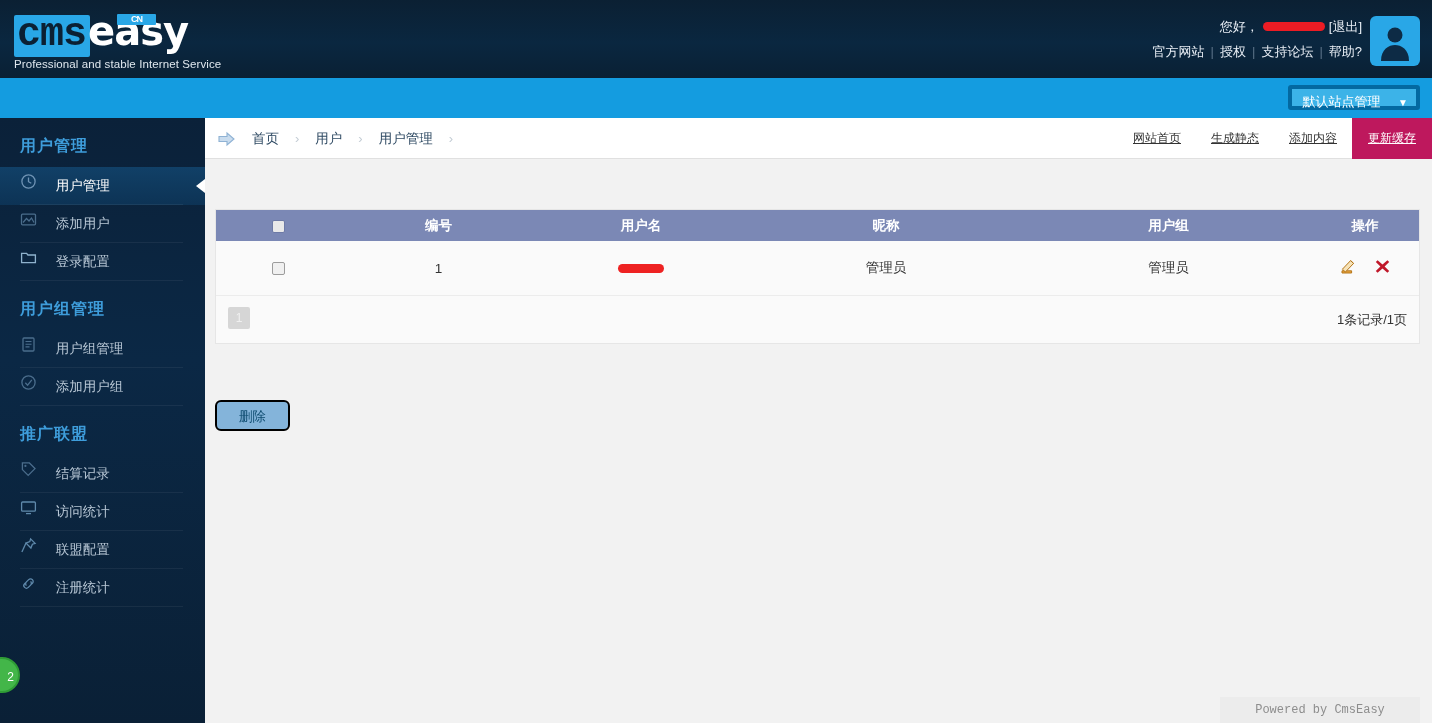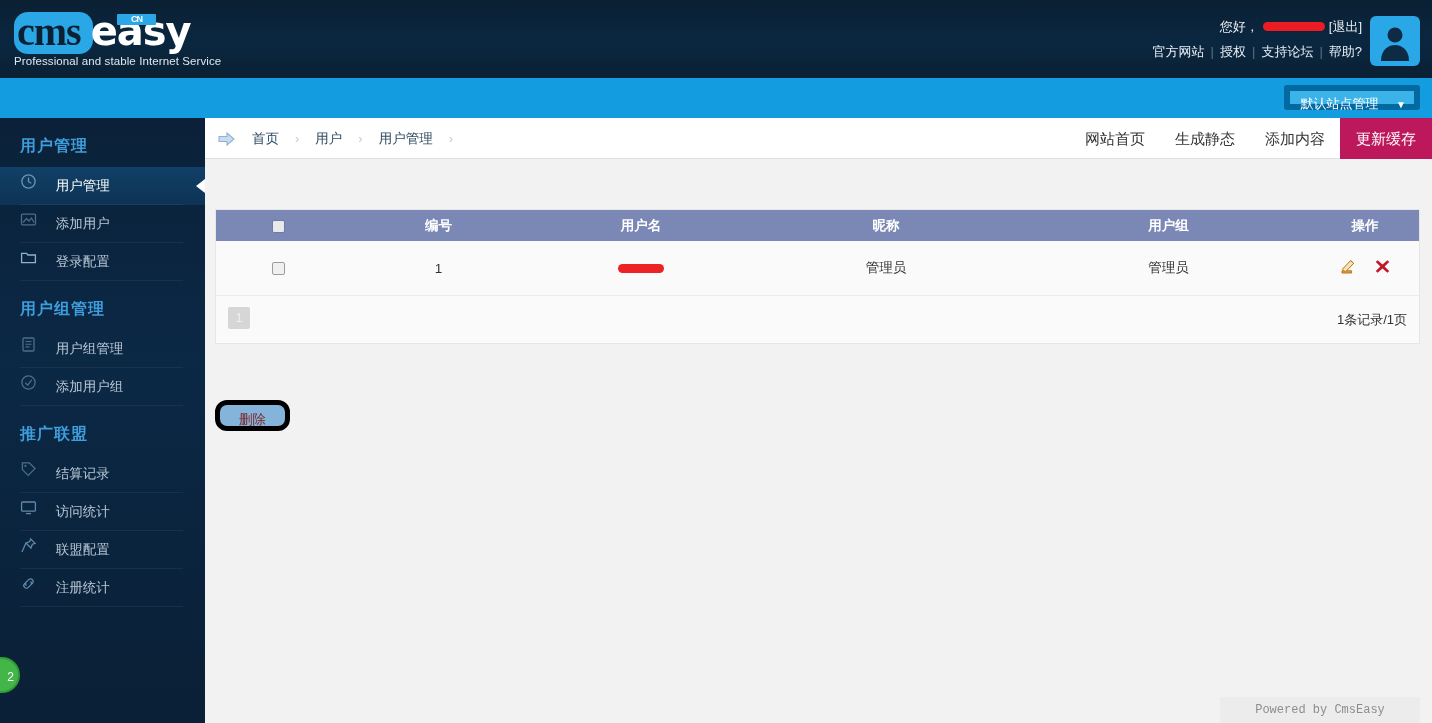--- a/index.html
+++ b/index.html
@@ -15,22 +15,22 @@
   
   .topbar {
     position: absolute; left: 0; top: 0; width: 1432px; height: 78px;
     background: #0a2239;
     background: linear-gradient(180deg,#0b2033 0%, #0a2740 55%, #0a2034 100%);
   }
   .logo-wrap { position: absolute; left: 14px; top: 11px; width: 230px; height: 58px; }
   .logo-main { font-size: 40px; font-weight: bold; letter-spacing: -1px; line-height: 40px; color: #fff; }
   .logo-cms {
     display: inline-block; background: #29a7e7; color: #0b2033;
-    padding: 0 12px 2px 3px; border-radius: 14px; font-style: normal;
-    font-family: Liberation Serif, serif; font-weight: bold;
+    padding: 0 4px 2px 3px; border-radius: 2px; font-style: normal;
+    font-family: Liberation Mono, monospace; font-weight: bold;
   }
   .logo-easy { color: #fff; font-family: "DejaVu Sans", sans-serif; font-weight: bold; margin-left: -2px; }
   .logo-cn {
     position: absolute; left: 103px; top: 3px; font-size: 9px; color: #fff;
     background: #29a7e7; padding: 0 14px; border-radius: 1px; line-height: 11px;
   }
   .logo-sub { font-size: 11.5px; color: #dfe7ee; margin-top: 1px; letter-spacing: .1px; }
 
   .user-block { position: absolute; right: 0; top: 10px; height: 60px; }
   .user-line1 {
@@ -61,21 +61,21 @@
   }
   .nav-items { position: absolute; left: 230px; top: 0; height: 40px; display: flex; }
   .nav-item {
     height: 40px; line-height: 40px; padding: 0 14px;
     font-size: 17px; font-weight: bold; color: #fff; cursor: pointer;
     white-space: nowrap;
   }
   .nav-item.active { background: #fdfdf6; color: #111; }
   .site-select {
     position: absolute; right: 12px; top: 7px; height: 25px; line-height: 25px;
-    background: #3cb3e8; border: 6px solid #0369a1; border-radius: 3px;
+    background: #3cb3e8; border: 4px solid #0369a1; border-radius: 3px;
     color: #fff; font-size: 13px; padding: 0 8px 0 10px; cursor: pointer;
     white-space: nowrap;
   }
   .site-select .caret { margin-left: 14px; font-size: 10px; }
 
   
   .sidebar {
     position: absolute; left: 0; top: 118px; width: 205px; height: 605px;
     background: #0a2239;
     background: linear-gradient(180deg,#0b2139 0%, #0b2845 40%, #0a2036 100%);
@@ -118,22 +118,22 @@
   .crumbbar {
     position: absolute; left: 205px; top: 118px; width: 1227px; height: 41px;
     background: #ffffff; border-bottom: 1px solid #e0e0e0;
   }
   .crumb-arrow { position: absolute; left: 12px; top: 11px; }
   .crumbs { position: absolute; left: 44px; top: 0; height: 41px; line-height: 41px; font-size: 13.5px; }
   .crumbs a { color: #2f4a63; text-decoration: none; margin: 0 3px; }
   .crumbs .gt { color: #c3ccd4; margin: 0 13px; font-size: 13px; }
   .crumb-actions { position: absolute; right: 0; top: 0; height: 41px; display: flex; }
   .crumb-act {
-    height: 58px; line-height: 41px; padding: 0 15px; font-size: 15px;
-    color: #333; cursor: pointer; white-space: nowrap;
+    height: 58px; line-height: 41px; padding: 0 15px; font-size: 12px;
+    color: #333; cursor: pointer; white-space: nowrap; text-decoration: underline;
   }
   .crumb-act.hl { background: #be185d; color: #fff; padding: 0 16px; }
 
   
   .content {
     position: absolute; left: 205px; top: 159px; width: 1227px; height: 564px;
     background: #f2f2f2;
   }
   .panel {
     position: absolute; left: 10px; top: 50px; width: 1205px;
@@ -166,22 +166,22 @@
     position: absolute; left: 12px; top: 11px; width: 22px; height: 22px;
     background: #d6d6d6; color: #f0f0f0; font-size: 12px;
     text-align: center; line-height: 22px; border-radius: 2px; cursor: pointer;
   }
   .pg-count {
     position: absolute; right: 12px; top: 0; height: 48px; line-height: 48px;
     font-size: 13px; color: #333;
   }
   .btn-del {
     position: absolute; left: 10px; top: 241px; width: 75px; height: 31px;
-    background: #84b4da; border: 5px solid #000000; border-radius: 12px;
-    color: #7f1d1d; font-size: 13.5px; line-height: 29px; text-align: center;
+    background: #84b4da; border: 2px solid #000000; border-radius: 6px;
+    color: #0c4a6e; font-size: 13.5px; line-height: 29px; text-align: center;
     cursor: pointer;
   }
   .footer {
     position: absolute; right: 12px; bottom: 0; width: 200px; height: 26px;
     background: #ececec; color: #8d8d8d;
     font-family: "Liberation Mono", "DejaVu Sans Mono", monospace;
     font-size: 12px; text-align: center; line-height: 26px;
   }
 </style>
 </head>

